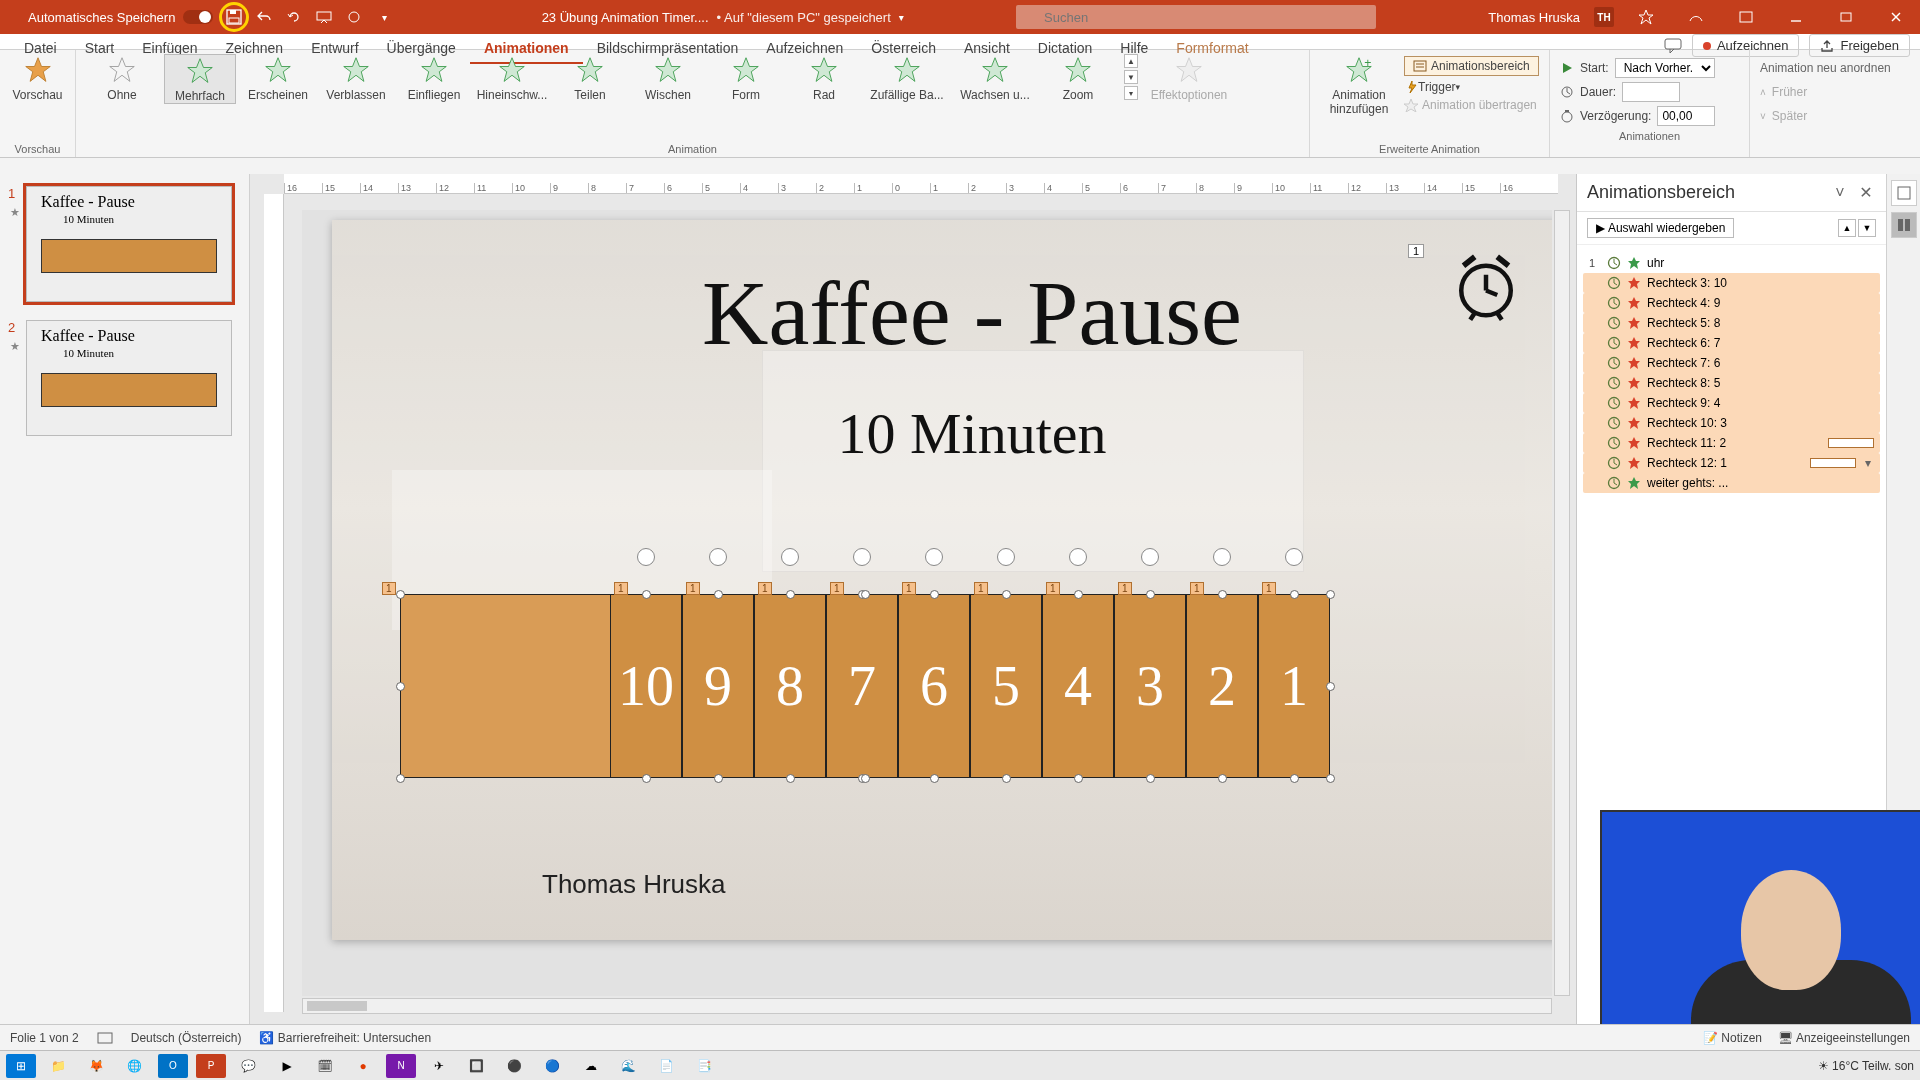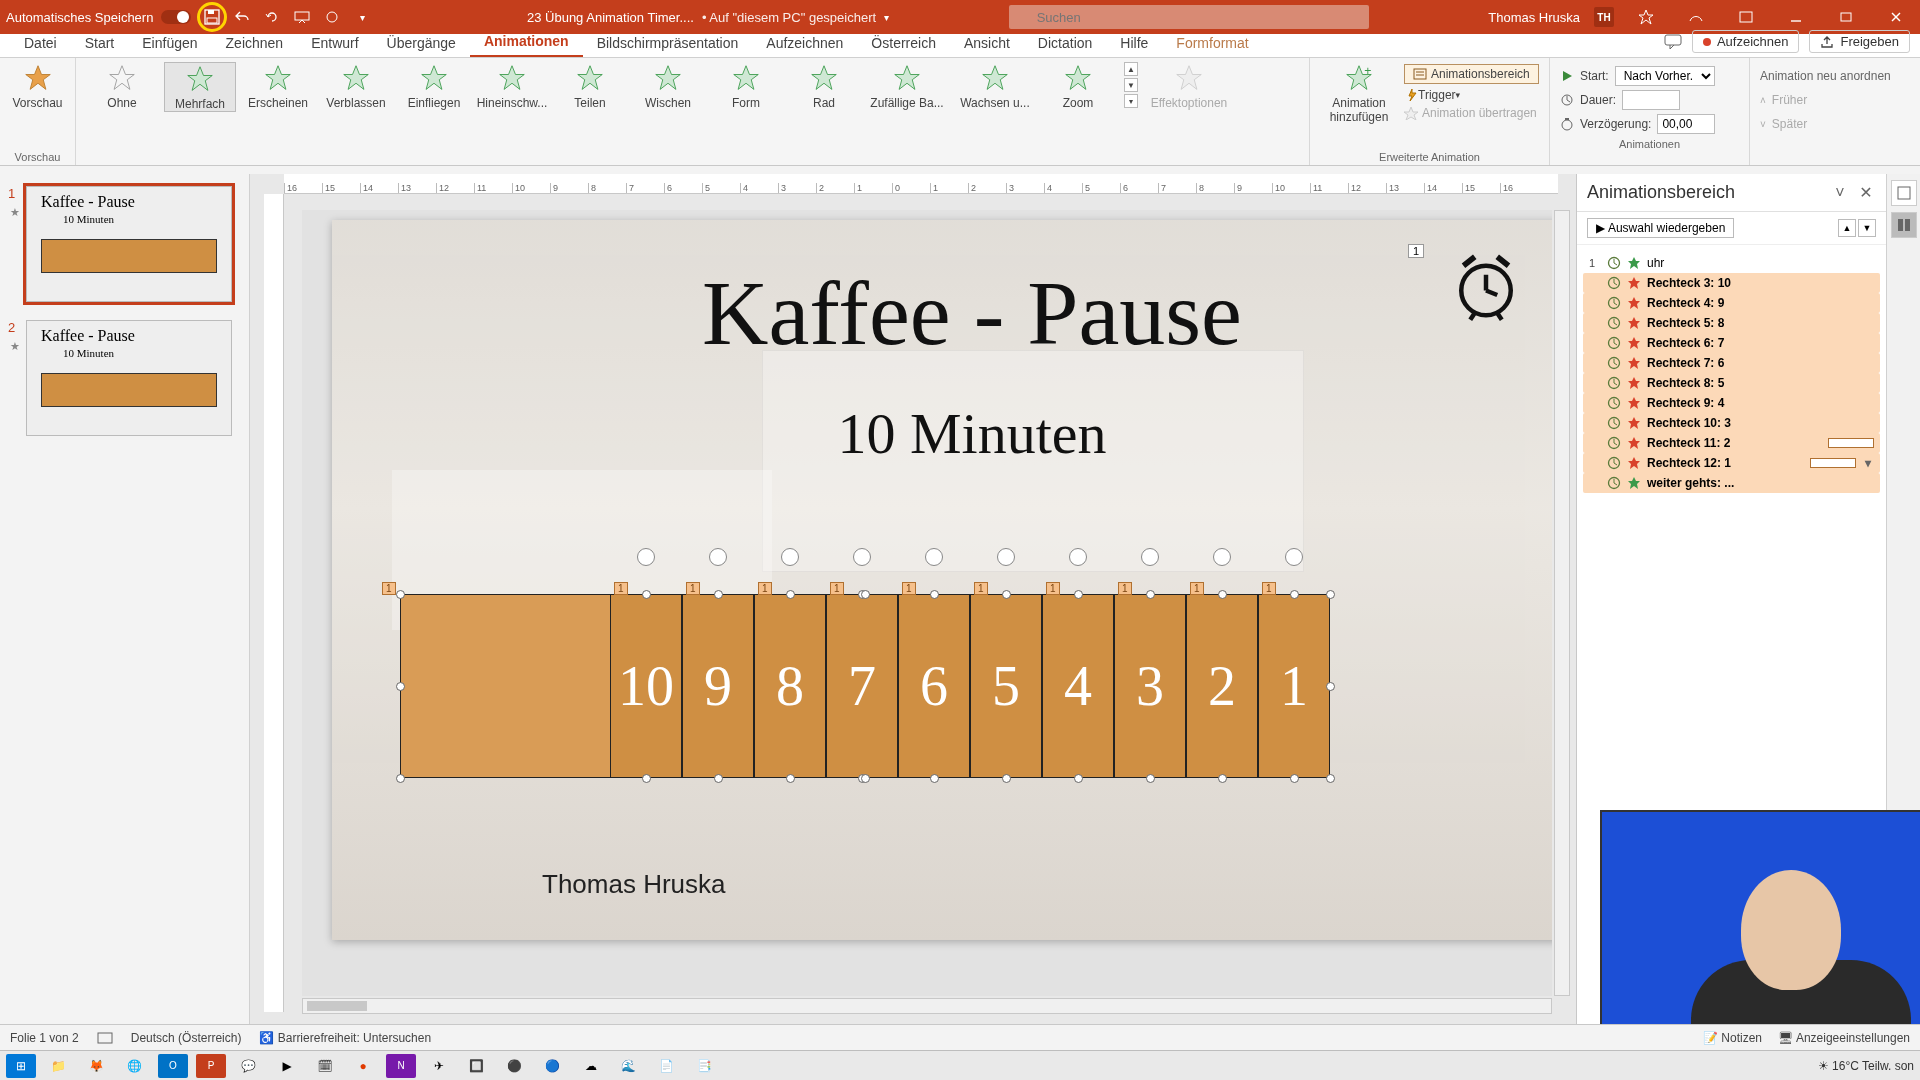--- a/index.html
+++ b/index.html
@@ -1,35 +1,35 @@
 <!DOCTYPE html>
 <html><head>
 <meta charset="utf-8">
 <style>
 * { margin: 0; padding: 0; box-sizing: border-box; font-family: "Segoe UI", Arial, sans-serif; }
 html, body { width: 1920px; height: 1080px; overflow: hidden; background: #f3f3f3; user-select: none; }
 
 
 .title-bar { height: 34px; background: #c43e1c; display: flex; align-items: center; color: #fff; font-size: 13px; padding: 0 6px; }
-.title-bar .autosave { margin-left: 0; }
+.title-bar .autosave { margin-left: 22px; }
 .title-bar .toggle { display: inline-block; width: 30px; height: 14px; border-radius: 7px; background: #a02f12; margin: 0 8px; position: relative; }
 .title-bar .toggle::after { content:""; position:absolute; right:2px; top:1px; width:12px; height:12px; border-radius:50%; background:#fff; }
 .title-bar .qat { display:flex; gap:12px; margin-left:4px; align-items:center;}
 .title-bar .qat .qbtn { width:18px; height:18px; display:flex; align-items:center; justify-content:center; cursor:pointer; position:relative; }
 .title-bar .qat .highlight { position:absolute; inset:-6px; border:3px solid #ffd400; border-radius:50%; pointer-events:none; }
 .title-bar .doc { flex: 0 0 auto; margin: 0 auto; display:flex; gap:8px; align-items:center; }
 .title-bar .search { width: 360px; height: 24px; background: #d88a74; border:none; border-radius:2px; color:#fff; padding:0 28px; font-size:13px; position:relative; }
 .title-bar .search-wrap { position:relative; margin:0 24px 0 24px; }
 .title-bar .search-wrap .si { position:absolute; left:8px; top:4px; }
 .title-bar .right { margin-left:auto; display:flex; gap:14px; align-items:center; }
 .title-bar .avatar { width:20px; height:20px; border-radius:2px; background:#a02f12; display:flex; align-items:center; justify-content:center; font-size:10px; font-weight:600; }
 .title-bar .winbtn { width:36px; height:18px; display:flex; align-items:center; justify-content:center; cursor:pointer; }
 
 
-.ribbon-tabs { height: 24px; background: #fff; display:flex; align-items:flex-end; border-bottom:1px solid #d0d0d0; padding: 0 10px; font-size:14px; color:#444; }
+.ribbon-tabs { height: 16px; background: #fff; display:flex; align-items:flex-start; border-bottom:1px solid #d0d0d0; padding: 0 10px; font-size:14px; color:#444; }
 .ribbon-tabs .tab { padding: 6px 14px; cursor:pointer; }
 .ribbon-tabs .tab.active { color:#c43e1c; border-bottom:2px solid #c43e1c; font-weight:600; }
 .ribbon-tabs .tab.context { color:#b97a4a; }
 .ribbon-tabs .rt-right { margin-left:auto; display:flex; gap:10px; align-items:center; padding-bottom:4px; font-size:13px; color:#333;}
 .ribbon-tabs .rt-btn { border:1px solid #ccc; padding:3px 10px; border-radius:3px; cursor:pointer; display:flex; align-items:center; gap:6px; }
 .ribbon-tabs .rec-dot { width:8px; height:8px; border-radius:50%; background:#d9422b; }
 
 
 .ribbon { height: 108px; background:#f5f5f5; border-bottom:1px solid #c8c8c8; display:flex; font-size:12px; color:#444; }
 .ribbon .group { border-right:1px solid #d8d8d8; padding:4px 10px 2px 10px; display:flex; flex-direction:column; }
@@ -85,21 +85,21 @@
 .anim-pane { width:310px; background:#fff; border-left:1px solid #c8c8c8; display:flex; flex-direction:column; }
 .anim-pane .ap-head { display:flex; align-items:center; padding:8px 10px; border-bottom:1px solid #e0e0e0; }
 .anim-pane .ap-head h3 { font-size:18px; font-weight:400; color:#333; flex:1;}
 .anim-pane .ap-head .hbtn { width:20px; height:20px; display:flex; align-items:center; justify-content:center; cursor:pointer; color:#666; margin-left:6px;}
 .anim-pane .ap-play { padding:6px 10px; display:flex; gap:8px; align-items:center; border-bottom:1px solid #eee;}
 .anim-pane .ap-play button { border:1px solid #bbb; background:#fff; padding:2px 8px; font-size:12px; cursor:pointer;}
 .anim-pane .ap-play .order { display:flex; gap:2px; margin-left:auto;}
 .anim-pane .ap-play .order div { width:18px; height:18px; border:1px solid #bbb; font-size:9px; display:flex; align-items:center; justify-content:center;}
 .anim-pane .list { flex:1; overflow:auto; padding:4px 6px; }
 .anim-pane .row { display:flex; align-items:center; gap:6px; padding:3px 6px; font-size:12px; border-radius:2px; }
-.anim-pane .row.sel { background:#fcd9b8;font-weight:bold; }
+.anim-pane .row.sel { background:#fcd9b8; }
 .anim-pane .row .clk { width:14px; height:14px; }
 .anim-pane .row .eff { width:14px; height:14px; }
 .anim-pane .row .bar { margin-left:auto; width:46px; height:10px; border:1px solid #b07030; background:#fff; }
 .anim-pane .row .dd { width:12px; text-align:center; color:#666; }
 
 
 .side-tools { width:34px; background:#f1f1f1; border-left:1px solid #d0d0d0; display:flex; flex-direction:column; align-items:center; padding-top:6px; gap:6px;}
 .side-tools .st { width:26px; height:26px; border:1px solid #ccc; background:#fff; display:flex; align-items:center; justify-content:center; cursor:pointer; font-size:12px;}
 .side-tools .st.active { background:#bbb; }
 
@@ -350,20 +350,21 @@
         <div>▼</div>
         <div>▾</div>
       </div>
       <div class="big disabled" style="width:90px;">
         <svg class="star" viewBox="0 0 32 32">
             <polygon points="16,2 20,12 30,12 22,18 25,29 16,22 7,29 10,18 2,12 12,12" fill="#eee" stroke="#ccc"></polygon>
           </svg>
         <span>Effektoptionen</span>
       </div>
     </div>
+    <div class="glabel">Animation</div>
   </div>
 
   <div class="group" style="width:240px;">
     <div class="items">
       <div class="big" style="width:78px;">
         <svg class="star" viewBox="0 0 32 32">
             <polygon points="16,2 20,12 30,12 22,18 25,29 16,22 7,29 10,18 2,12 12,12" fill="#cfe8d4" stroke="#3a9a4a"></polygon>
             <text x="22" y="12" font-size="14" fill="#3a9a4a">+</text>
           </svg>
         <span>Animation hinzufügen</span>

